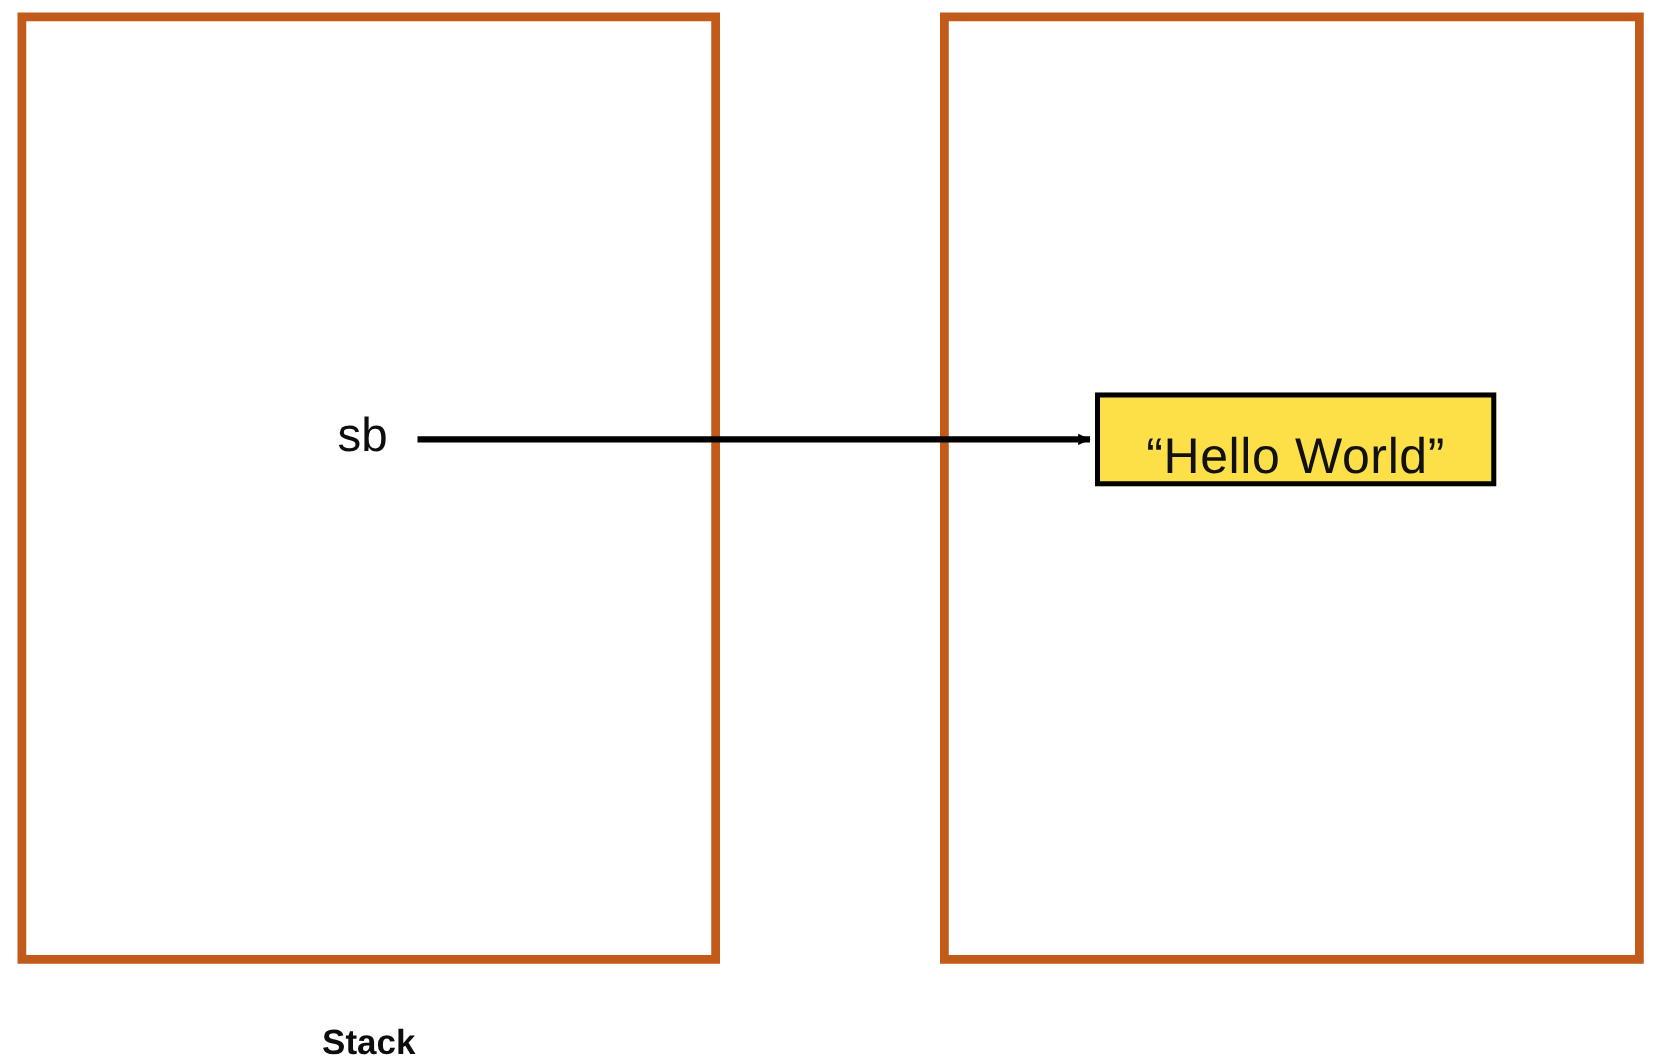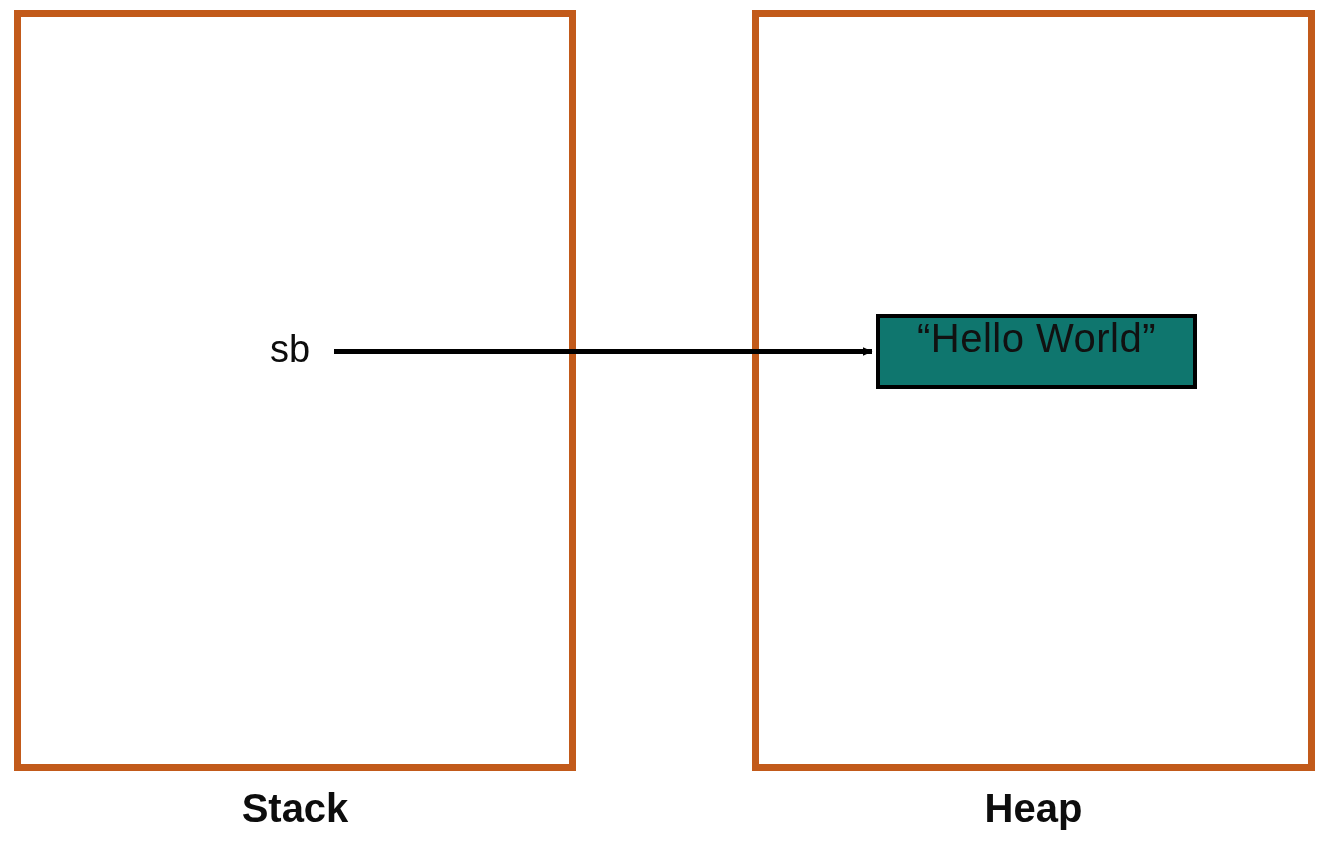--- a/index.html
+++ b/index.html
@@ -39,25 +39,26 @@
     top: 10px;
     width: 563px;
     height: 761px;
   }
 
   
   .region-caption {
     position: absolute;
     font-family: "Liberation Sans", sans-serif;
     font-weight: bold;
-    font-size: 40px;
+    font-size: 28px;
     line-height: 1;
     color: #0d0d0d;
     text-align: center;
     white-space: nowrap;
+    margin-top: 32px;
   }
   #stack-caption {
     left: 14px;
     top: 788px;
     width: 562px;
   }
   #heap-caption {
     left: 752px;
     top: 788px;
     width: 563px;
@@ -89,23 +90,23 @@
 
   
   #heap-object {
     position: absolute;
     left: 876px;
     top: 314px;
     width: 321px;
     height: 75px;
     box-sizing: border-box;
     border: 4px solid #000000;
-    background: #0f766e;
+    background: #fde047;
     display: flex;
-    align-items: flex-start;
+    align-items: flex-end;
     justify-content: center;
   }
   #heap-object-text {
     font-family: "Liberation Sans", sans-serif;
     font-weight: normal;
     font-size: 40px;
     line-height: 1;
     color: #111111;
     white-space: nowrap;
     letter-spacing: 0.5px;
@@ -130,15 +131,14 @@
     </defs>
     <line x1="4" y1="21.5" x2="542" y2="21.5" stroke="#000000" stroke-width="5" marker-end="url(#arrowhead)"></line>
   </svg>
 
   <div id="heap-object">
     <span id="heap-object-text">“Hello World”</span>
   </div>
 
   <div class="region-caption" id="stack-caption">Stack</div>
 
-  <div class="region-caption" id="heap-caption">Heap</div>
 
 </div>
 
 </body></html>

